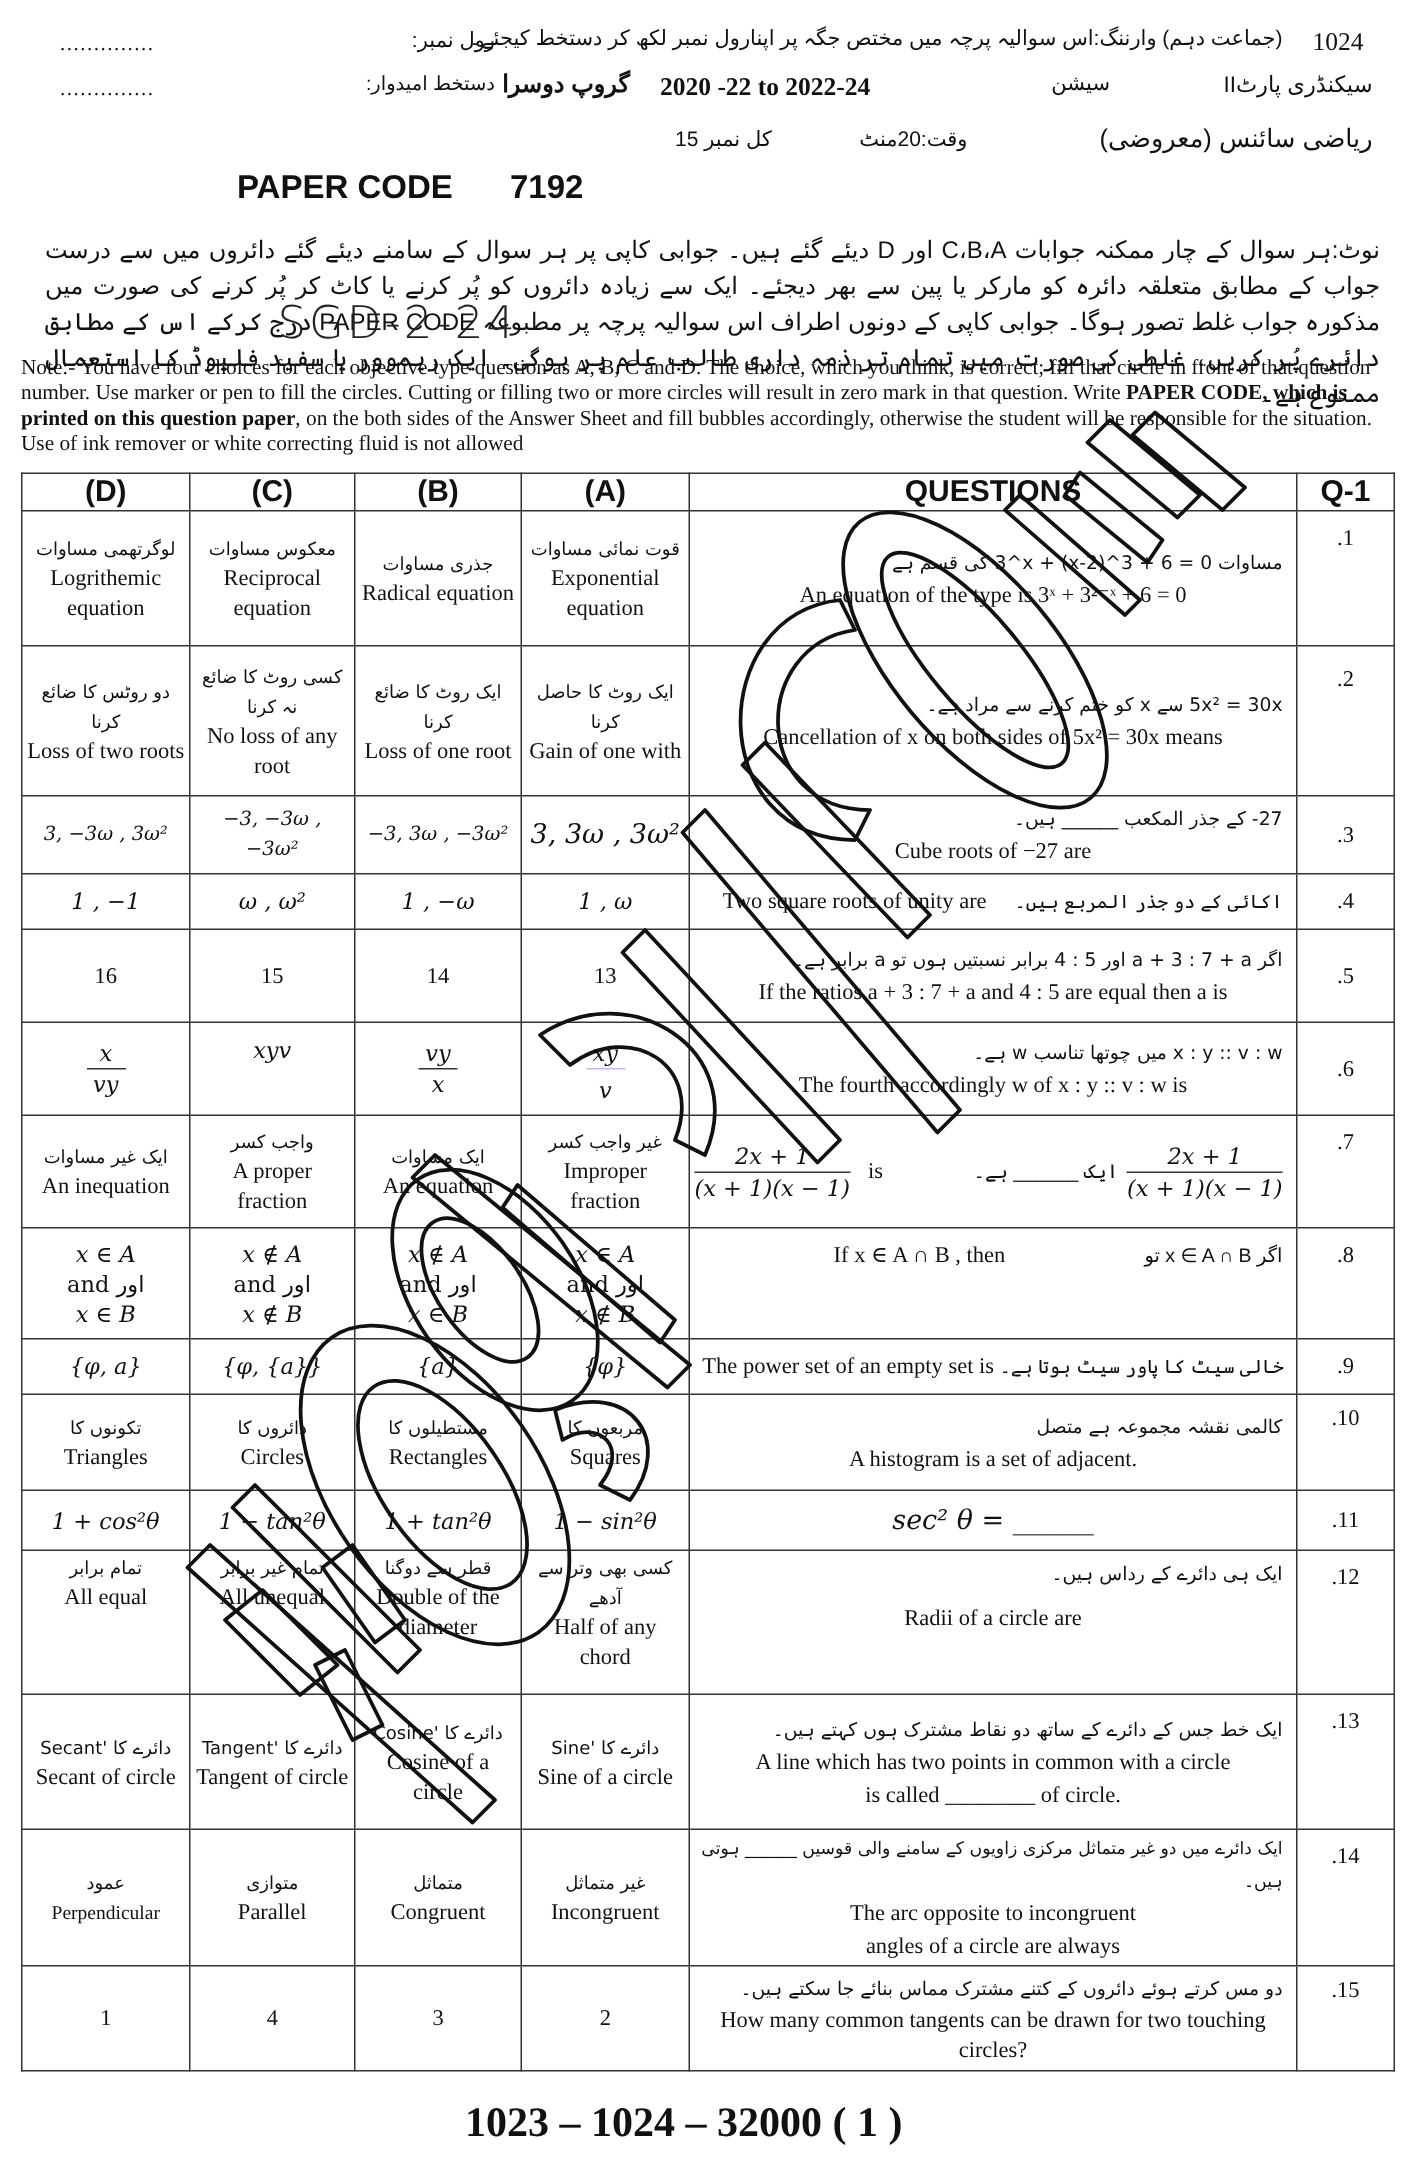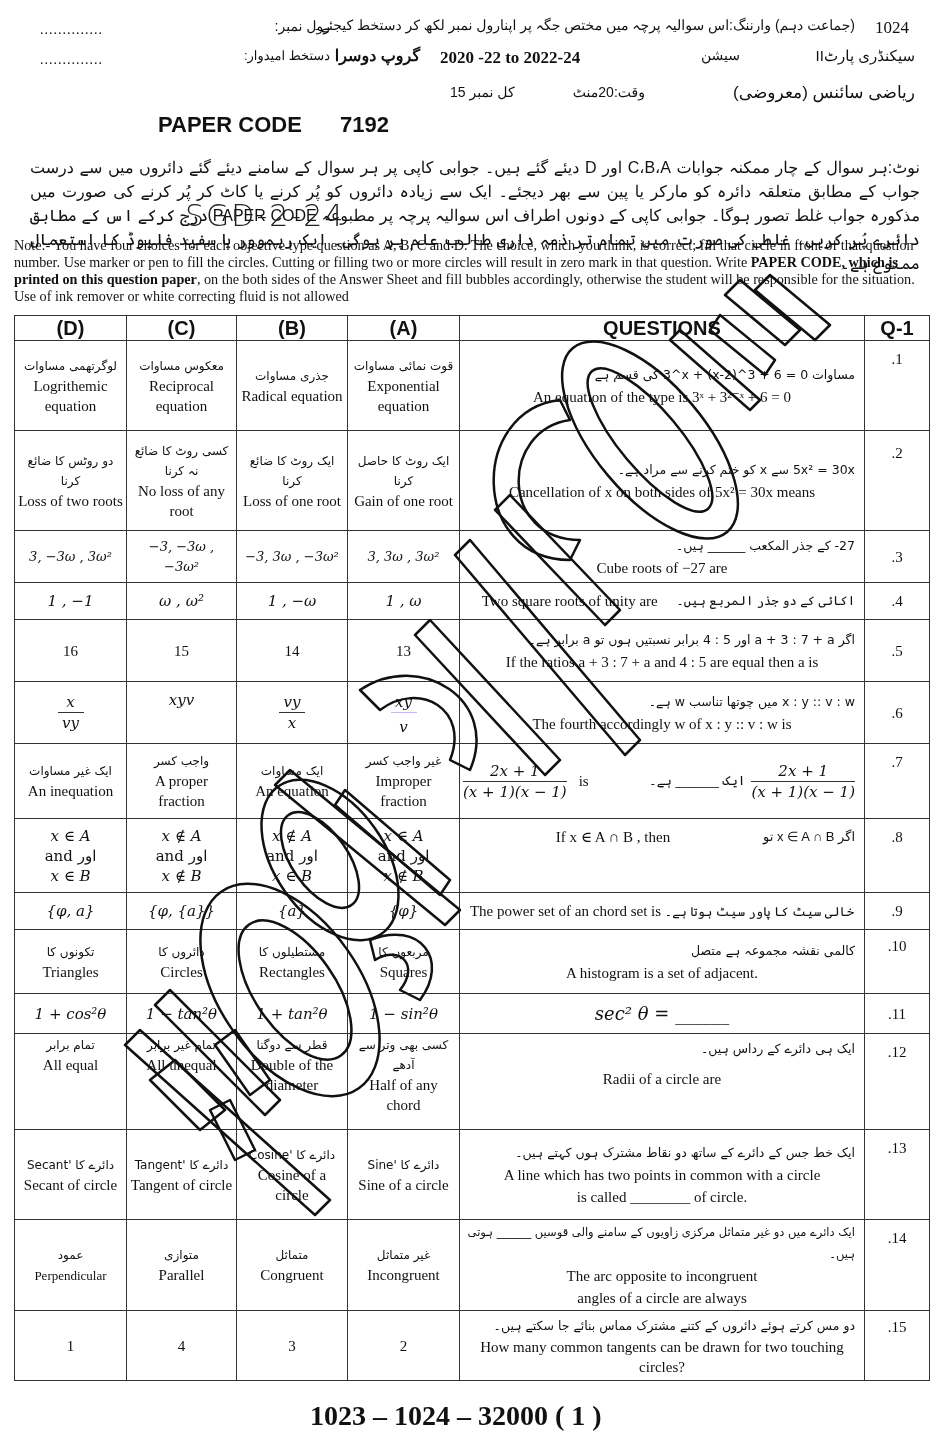--- a/index.html
+++ b/index.html
@@ -102,33 +102,33 @@
           <span class="q-urdu">مساوات 0 = 6 + 3^(2-x) + 3^x کی قسم ہے</span>
           <span class="q-en">An equation of the type is 3ˣ + 3²⁻ˣ + 6 = 0</span>
         </td>
     <td class="num" style="vertical-align:top;padding-top:8px">.1</td>
   </tr>
 
   <tr style="height:100px">
     <td><span class="cell-urdu">دو روٹس کا ضائع کرنا</span><span>Loss of two roots</span></td>
     <td><span class="cell-urdu">کسی روٹ کا ضائع نہ کرنا</span><span>No loss of any root</span></td>
     <td><span class="cell-urdu">ایک روٹ کا ضائع کرنا</span><span>Loss of one root</span></td>
-    <td><span class="cell-urdu">ایک روٹ کا حاصل کرنا</span><span>Gain of one root</span></td>
+    <td><span class="cell-urdu">ایک روٹ کا حاصل کرنا</span><span>Gain of one with</span></td>
     <td class="q">
           <span class="q-urdu">5x² = 30x سے x کو ختم کرنے سے مراد ہے۔</span>
           <span class="q-en">Cancellation of x on both sides of 5x² = 30x means</span>
         </td>
     <td class="num" style="vertical-align:top;padding-top:12px">.2</td>
   </tr>
 
   <tr style="height:52px">
     <td class="math" style="font-size:13px">3, −3ω , 3ω²</td>
     <td class="math" style="font-size:13px">−3, −3ω , −3ω²</td>
     <td class="math" style="font-size:13px">−3, 3ω , −3ω²</td>
-    <td class="math" style="font-size:13px">3, 3ω , 3ω²</td>
+    <td class="math" style="font-size:18px">3, 3ω , 3ω²</td>
     <td class="q">
           <span class="q-urdu">27- کے جذر المکعب ______ ہیں۔</span>
           <span class="q-en">Cube roots of −27 are</span>
         </td>
     <td class="num">.3</td>
   </tr>
 
   <tr style="height:37px">
     <td class="math big">1 , −1</td>
     <td class="math big">ω , ω²</td>
@@ -205,21 +205,21 @@
         </td>
     <td class="q" style="vertical-align:top;padding-top:8px"><span>If x ∈ A ∩ B , then</span><span class="urdu" style="float:right;padding-right:6px">اگر x ∈ A ∩ B تو</span></td>
     <td class="num" style="vertical-align:top;padding-top:8px">.8</td>
   </tr>
 
   <tr style="height:37px">
     <td class="math big">{φ, a}</td>
     <td class="math big">{φ, {a}}</td>
     <td class="math big">{a}</td>
     <td class="math big">{φ}</td>
-    <td class="q"><span>The power set of an chord set is</span> <span class="urdu" style="font-size:12.5px">خالی سیٹ کا پاور سیٹ ہوتا ہے۔</span></td>
+    <td class="q"><span>The power set of an empty set is</span> <span class="urdu" style="font-size:12.5px">خالی سیٹ کا پاور سیٹ ہوتا ہے۔</span></td>
     <td class="num">.9</td>
   </tr>
 
   <tr style="height:64px">
     <td><span class="cell-urdu">تکونوں کا</span><span>Triangles</span></td>
     <td><span class="cell-urdu">دائروں کا</span><span>Circles</span></td>
     <td><span class="cell-urdu">مستطیلوں کا</span><span>Rectangles</span></td>
     <td><span class="cell-urdu">مربعوں کا</span><span>Squares</span></td>
     <td class="q">
           <span class="q-urdu">کالمی نقشہ مجموعہ ہے متصل</span>

